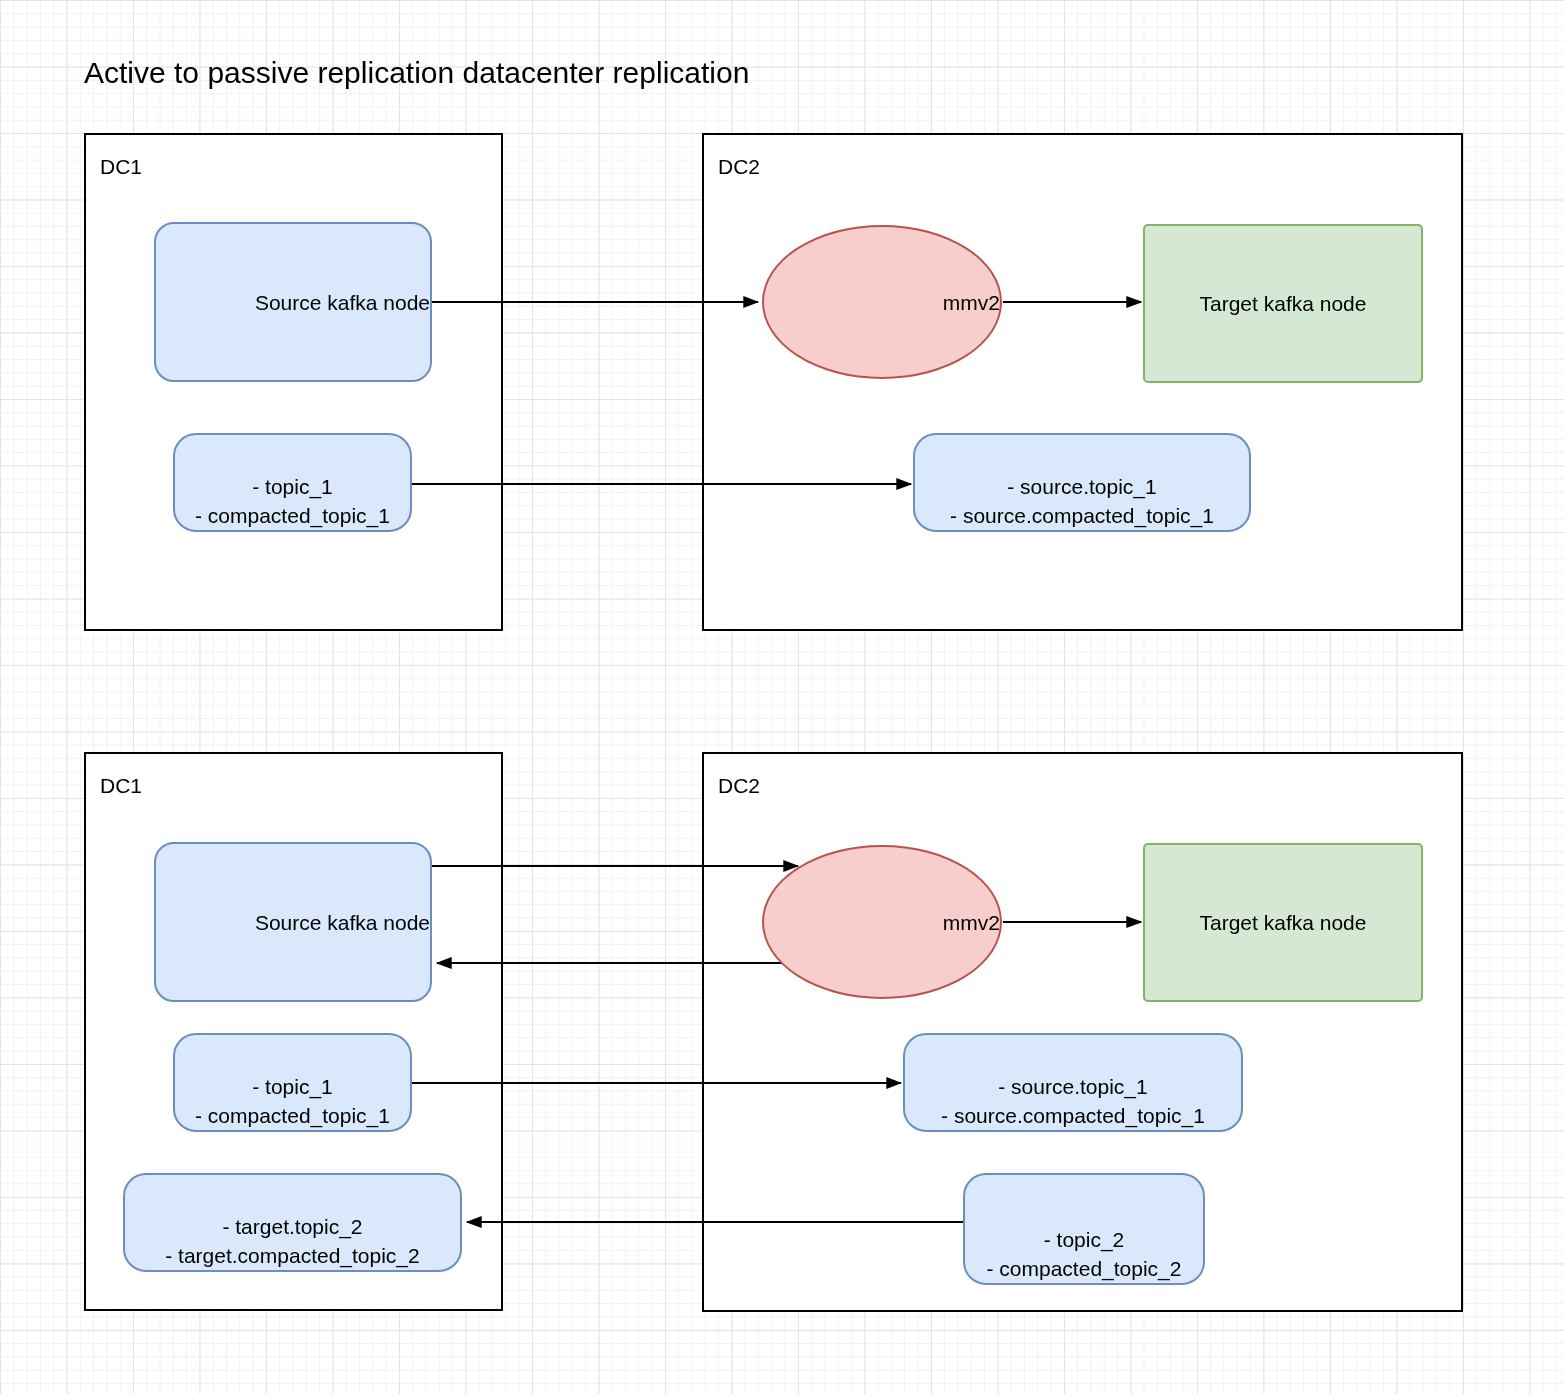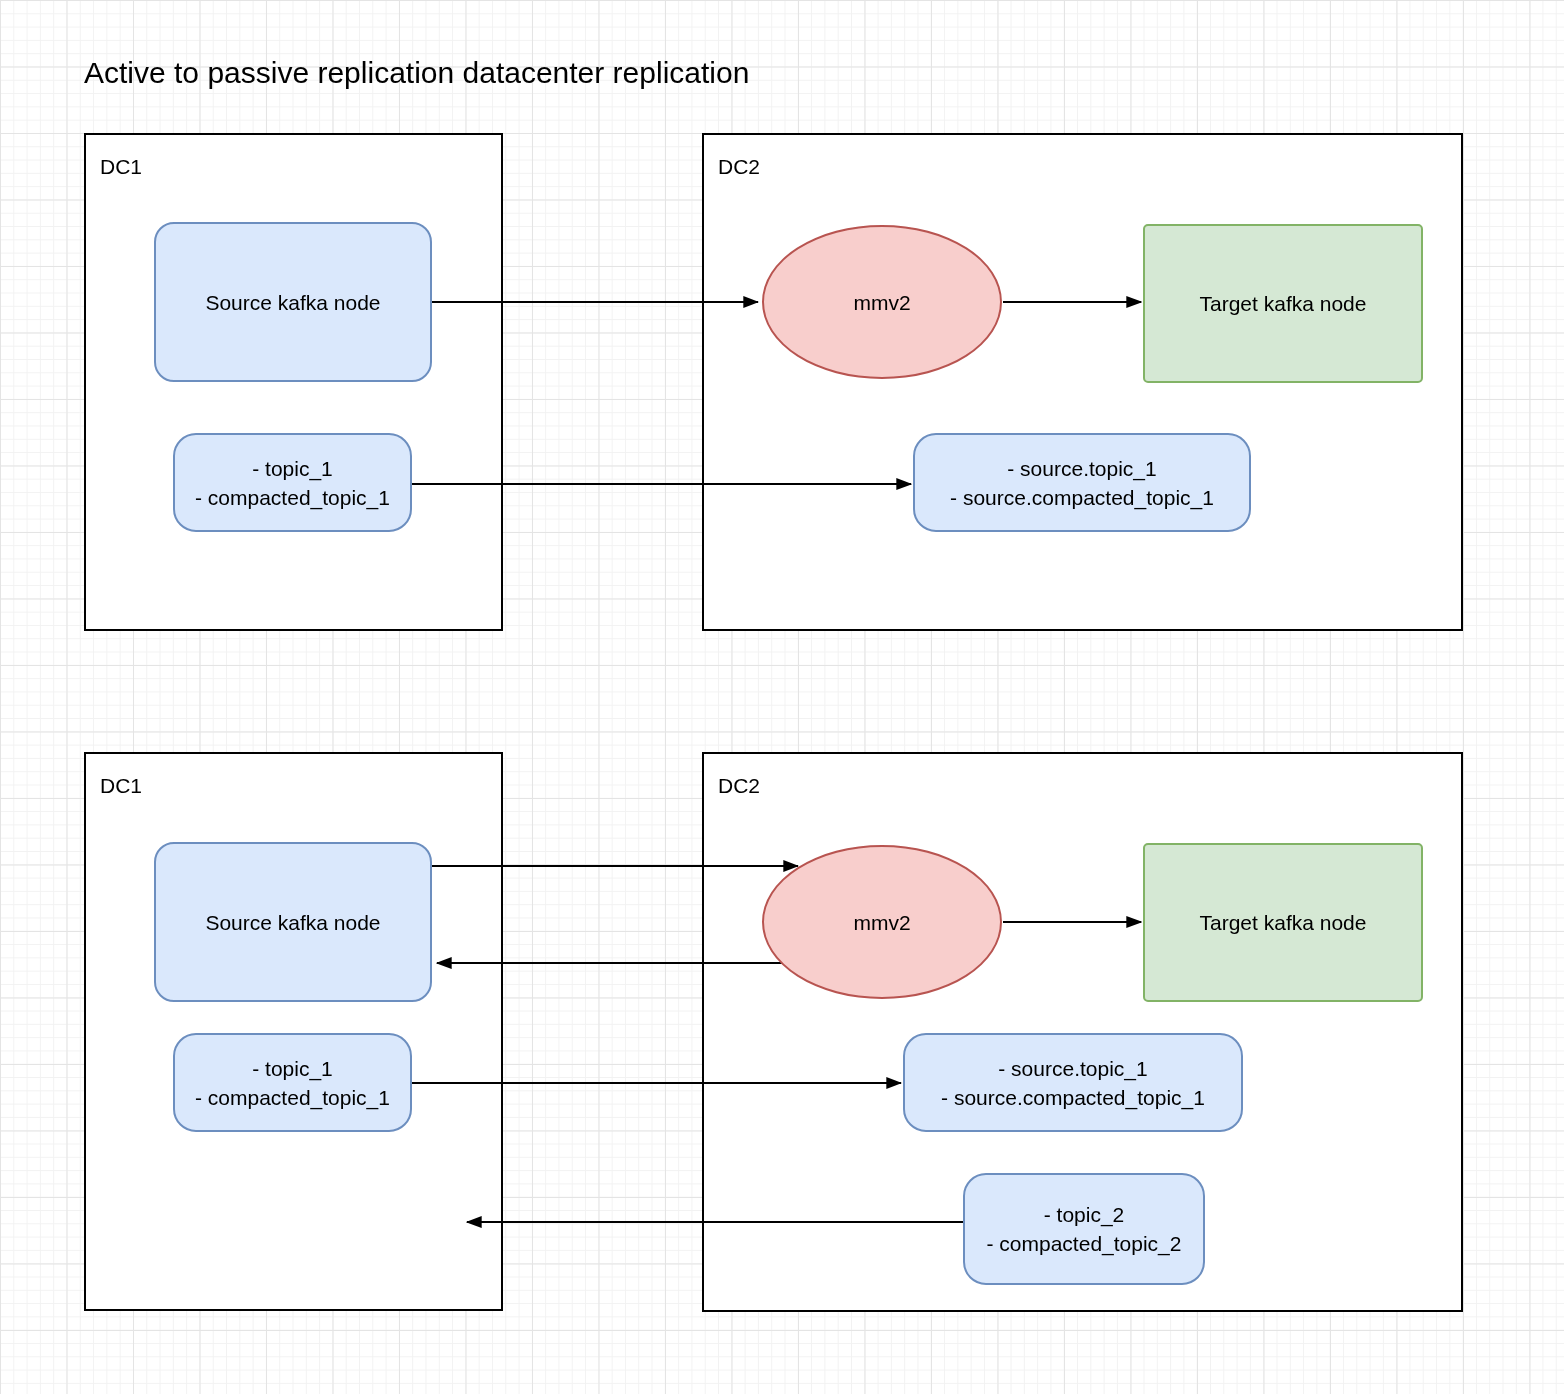--- a/index.html
+++ b/index.html
@@ -52,30 +52,32 @@
     position:absolute;
     display:flex;align-items:center;justify-content:center;
     text-align:center;
     font-size:21px;line-height:29px;
     z-index:2;
   }
   .node-blue{
     background:var(--blue-fill);
     border:2px solid var(--blue-border);
     border-radius:20px;
+    justify-content:flex-end;
   }
   .node-green{
     background:var(--green-fill);
     border:2px solid var(--green-border);
     border-radius:5px;
   }
   .node-ellipse{
     background:var(--red-fill);
     border:2px solid var(--red-border);
     border-radius:50%;
+    justify-content:flex-end;
   }
   .topic{
     border-radius:23px;
     flex-direction:column;
   }
   .edges{
     position:absolute;inset:0;
     width:1564px;height:1394px;
     z-index:1;
     pointer-events:none;
@@ -183,19 +185,23 @@
   <div class="node node-blue topic b-topics1-left">
     <div>- topic_1</div>
     <div>- compacted_topic_1</div>
   </div>
 
   <div class="node node-blue topic b-topics1-right">
     <div>- source.topic_1</div>
     <div>- source.compacted_topic_1</div>
   </div>
 
+  <div class="node node-blue topic b-topics2-left">
+    <div>- target.topic_2</div>
+    <div>- target.compacted_topic_2</div>
+  </div>
 
   <div class="node node-blue topic b-topics2-right">
     <div>- topic_2</div>
     <div>- compacted_topic_2</div>
   </div>
 
 </div>
 
 </body></html>

